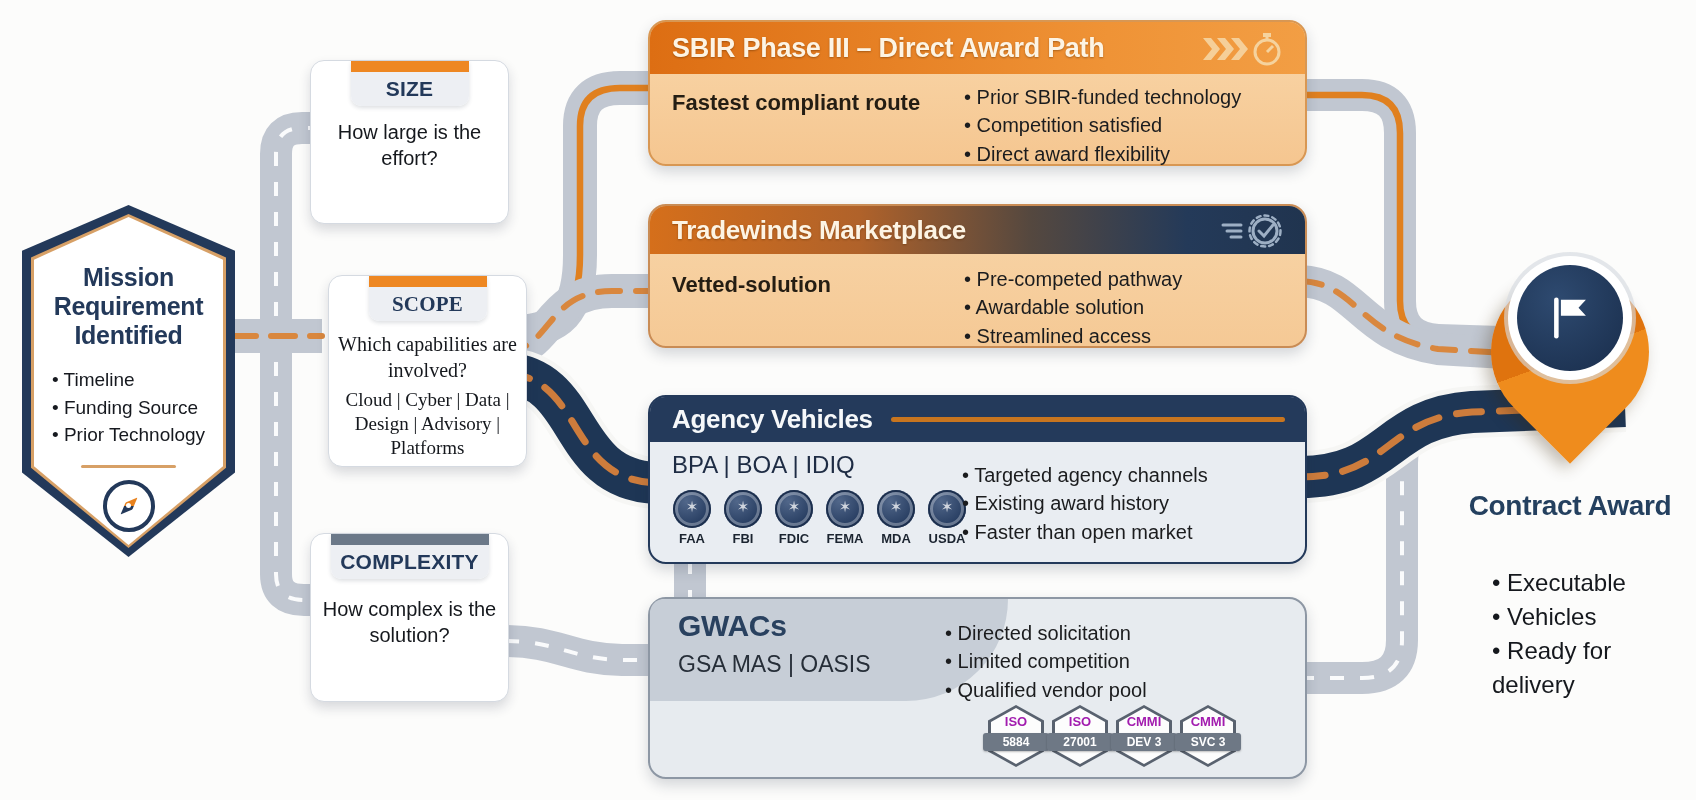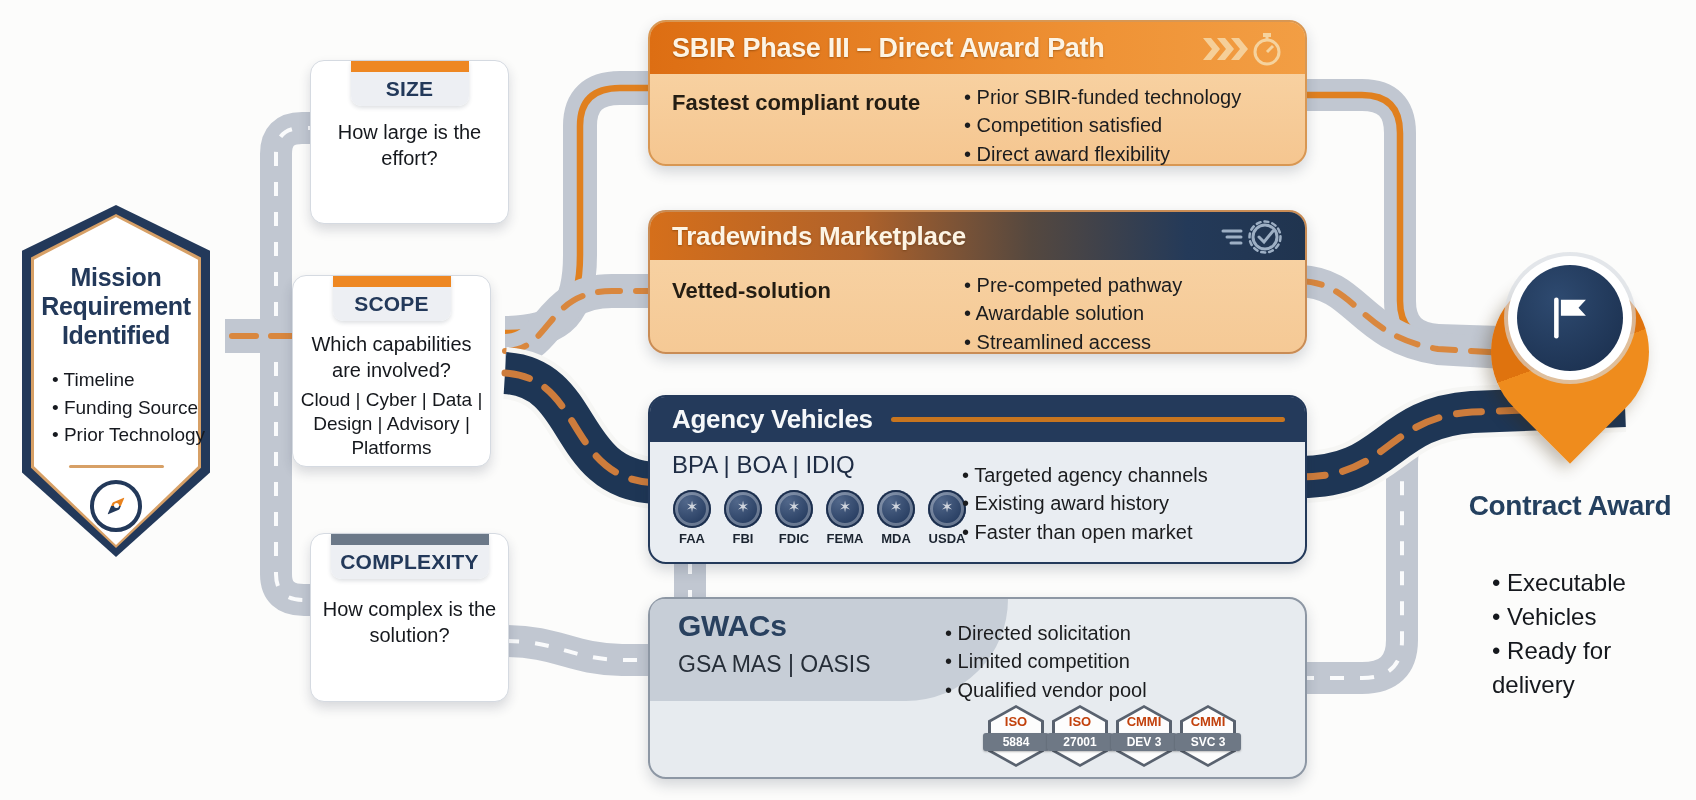--- a/index.html
+++ b/index.html
@@ -5,21 +5,21 @@
   html,body{margin:0;padding:0;}
   body{
     width:1696px;height:800px;position:relative;overflow:hidden;
     background:#fcfcfb;
     font-family:"Liberation Sans", sans-serif;
     color:#15181d;
   }
   .abs{position:absolute;}
   #roads{position:absolute;left:0;top:0;z-index:1;}
   
-  .shield-outer{left:22px;top:205px;width:188px;height:352px;z-index:2;
+  .shield-outer{left:22px;top:205px;width:213px;height:352px;z-index:2;
     clip-path:polygon(50% 0%,100% 13%,100% 76%,50% 100%,0% 76%,0% 13%);
     background:#23395a;}
   .shield-mid{position:absolute;inset:9px;clip-path:polygon(50% 0%,100% 13%,100% 76%,50% 100%,0% 76%,0% 13%);background:#d7a066;}
   .shield-in{position:absolute;inset:12px;clip-path:polygon(50% 0%,100% 13%,100% 76%,50% 100%,0% 76%,0% 13%);background:#ffffff;}
   .shield-content{position:absolute;inset:0;padding-top:58px;text-align:center;z-index:3;}
   .shield-title{font-weight:bold;font-size:25px;line-height:1.16;color:#23395a;letter-spacing:-0.3px;}
   .shield-bullets{text-align:left;margin:16px 0 0 30px;font-size:19px;line-height:1.45;color:#16191f;}
   .shield-divider{width:95px;height:3px;background:#d7a066;margin:16px auto 0;border-radius:2px;}
   .compass{width:44px;height:44px;border:4px solid #23395a;border-radius:50%;margin:12px auto 0;position:relative;background:#fff;}
   .needle{position:absolute;left:50%;top:50%;width:24px;height:24px;margin:-12px 0 0 -12px;
@@ -43,21 +43,21 @@
     text-shadow:0 1px 2px rgba(90,45,0,.45);}
   .pbody{display:flex;}
   .sub{font-size:22px;color:#241d13;}
   .bl{font-size:20px;line-height:1.42;color:#1b1c1e;}
   .b::before{content:"• ";}
   
   #sbir{top:20px;height:142px;background:linear-gradient(180deg,#f9d7aa,#f5c690);border:2px solid #d89753;}
   #sbir .phead{background:linear-gradient(90deg,#dd6e13,#ef9336 70%,#f29e44);}
   #sbir .ptitle{font-size:27px;}
   
-  #tradewinds{top:210px;height:140px;background:linear-gradient(180deg,#f8d5a8,#f5c995);border:2px solid #c98c55;}
+  #tradewinds{top:204px;height:140px;background:linear-gradient(180deg,#f8d5a8,#f5c995);border:2px solid #c98c55;}
   #tradewinds .phead{height:48px;background:linear-gradient(90deg,#d56f1b 0%,#b0622a 32%,#55483f 58%,#243a59 82%,#20344f 100%);}
   #tradewinds .ptitle{font-size:26px;}
   
   #agency{top:395px;height:165px;background:#e9edf2;border:2px solid #23395a;}
   #agency .phead{height:45px;background:#243a5b;border-radius:15px 15px 0 0;justify-content:center;}
   #agency .ptitle{font-size:26px;text-shadow:none;color:#f6f8fa;}
   .hrule{flex:1;height:5px;background:#c8751f;border-radius:3px;margin:0 20px 0 18px;}
   .bpa{position:absolute;left:22px;top:54px;font-size:24px;color:#1e2c44;}
   .seals{position:absolute;left:22px;top:93px;display:flex;gap:11px;}
   .seal-wrap{width:40px;text-align:center;}
@@ -70,21 +70,21 @@
   
   #gwacs{top:597px;height:178px;background:#e7ebef;border:2px solid #8d97a4;}
   .swoosh{position:absolute;left:0;top:0;width:358px;height:102px;background:#c7ced7;border-radius:15px 0 110px 0;}
   .gtitle{position:absolute;left:28px;top:10px;font-weight:bold;font-size:30px;color:#29415f;letter-spacing:-0.3px;}
   .gsub{position:absolute;left:28px;top:52px;font-size:23px;color:#262e38;}
   #gwacs .bl{position:absolute;left:295px;top:20px;}
   .badges{position:absolute;left:338px;top:106px;display:flex;gap:8px;}
   .badge{position:relative;width:56px;height:62px;}
   .hex{position:absolute;inset:0;background:#59626f;clip-path:polygon(50% 0,100% 25%,100% 75%,50% 100%,0 75%,0 25%);}
   .hex-in{position:absolute;inset:3px;background:#fdfdfd;clip-path:polygon(50% 0,100% 25%,100% 75%,50% 100%,0 75%,0 25%);}
-  .b-top{position:absolute;top:9px;left:0;right:0;text-align:center;font-weight:bold;font-size:13px;color:#c2410c;z-index:2;}
+  .b-top{position:absolute;top:9px;left:0;right:0;text-align:center;font-weight:bold;font-size:13px;color:#a21caf;z-index:2;}
   .ribbon{position:absolute;left:-5px;right:-5px;top:28px;height:18px;background:#6e7885;border-radius:3px;z-index:3;
     display:flex;align-items:center;justify-content:center;font-weight:bold;font-size:12px;color:#fff;box-shadow:0 1px 2px rgba(0,0,0,.25);}
   
   .pin{left:1491px;top:273px;width:158px;height:158px;z-index:3;
     background:linear-gradient(115deg,#df730e 52%,#ef8c1d 52%);
     border-radius:50% 50% 0 50%;transform:rotate(45deg);
     box-shadow:0 8px 16px rgba(60,40,10,.3);}
   .pin-ring{left:1508px;top:256px;width:124px;height:124px;border-radius:50%;background:#fff;z-index:3;
     box-shadow:0 0 0 4px rgba(214,218,224,.65);}
   .pin-core{left:1517px;top:265px;width:106px;height:106px;border-radius:50%;z-index:3;
@@ -158,21 +158,21 @@
 </div>
 
 <div class="abs qcard" style="left:310px;top:60px;height:162px;">
   <div class="qtab">
     <div class="bar" style="background:#ee8722;"></div>
     <div class="lbl">SIZE</div>
   </div>
   <div class="qtext" style="top:58px;">How large is the effort?</div>
 </div>
 
-<div class="abs qcard" style="left:292px;top:275px;height:190px;">
+<div class="abs qcard" style="left:328px;top:275px;height:190px;font-family:Liberation Serif, serif;">
   <div class="qtab">
     <div class="bar" style="background:#ee8722;"></div>
     <div class="lbl">SCOPE</div>
   </div>
   <div class="qtext" style="top:55px;">Which capabilities are involved?</div>
   <div class="qdetail" style="top:112px;">Cloud | Cyber | Data | Design | Advisory | Platforms</div>
 </div>
 
 <div class="abs qcard" style="left:310px;top:533px;height:167px;">
   <div class="qtab" style="width:158px;">

